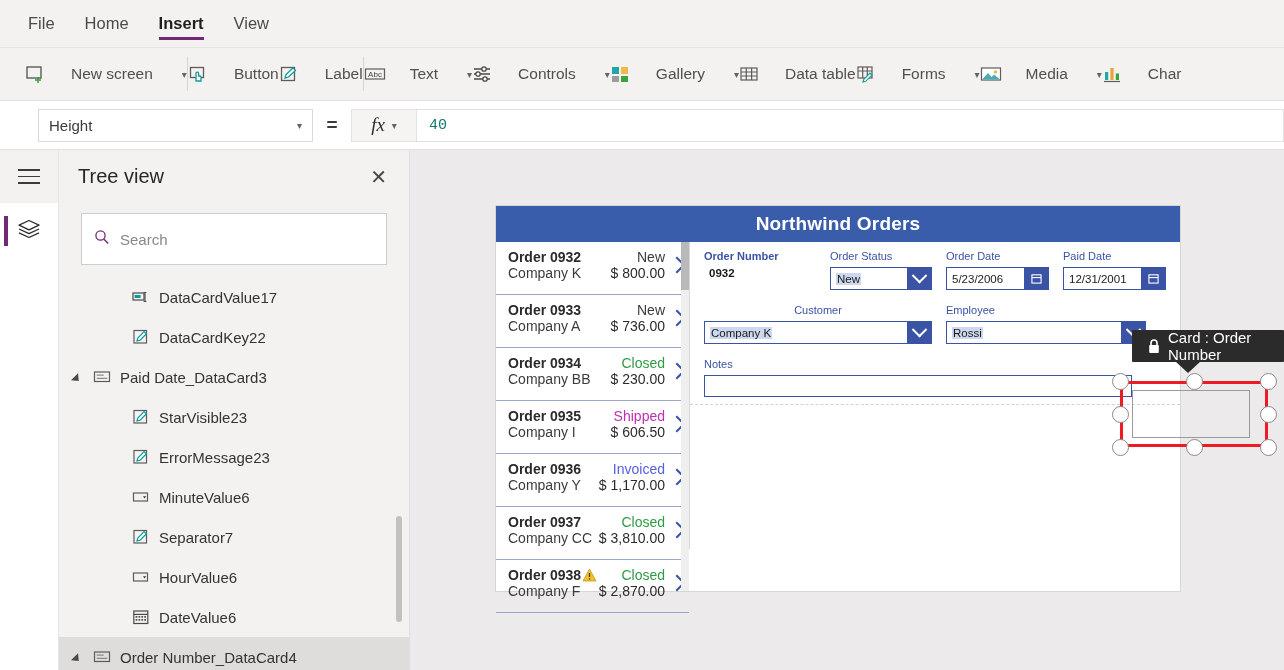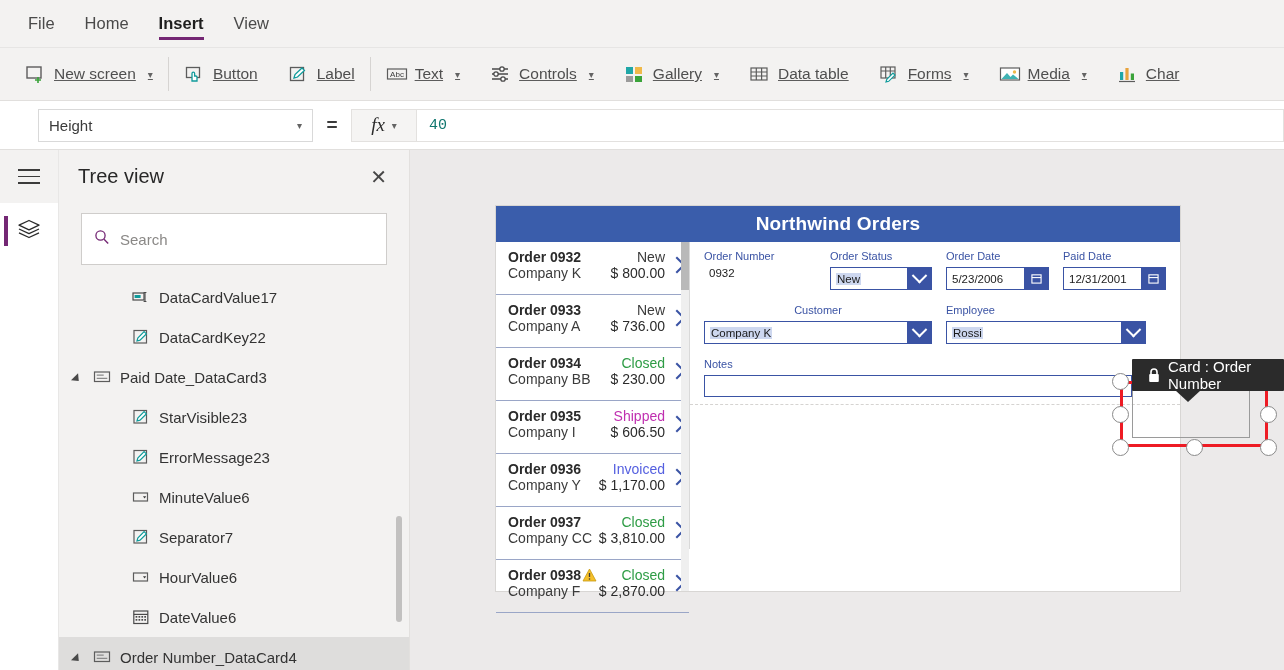--- a/index.html
+++ b/index.html
@@ -31,23 +31,23 @@
 
   
   .ribbon {
     height: 53px; background: #f3f2f1;
     display: flex; align-items: center;
     border-bottom: 1px solid #e1dfdd;
     overflow: hidden;
   }
   .rb-sep { width:1px; height:34px; background:#d6d4d2; flex:0 0 auto; }
   .rb-btn {
-    display:flex; align-items:center; gap:9px;
-    padding: 0 15px; height: 53px; cursor:pointer;
-    color:#5c5c5c; font-size:15.5px; white-space:nowrap;text-decoration:underline;
+    display:flex; align-items:center; gap:26px;
+    padding: 0 0; height: 53px; cursor:pointer;
+    color:#5c5c5c; font-size:15.5px; white-space:nowrap;
   }
   .rb-btn .lbl { font-size:15.5px; color:#4f4f4f; }
   .chev { font-size:10px; color:#646464; margin-left:3px; }
   .ic { width:20px; height:20px; flex:0 0 auto; display:block; }
 
   
   .fbar {
     height: 49px; background:#fff;
     display:flex; align-items:center; padding-left:38px; gap:0;
     border-bottom: 1px solid #e1dfdd;
@@ -193,21 +193,21 @@
   }
   .selcard {
     position:absolute; left:722px; top:240px; width:118px; height:48px;
     border:1px solid #9a9a9a; pointer-events:none;
   }
   .handle {
     position:absolute; width:17px; height:17px; border-radius:50%;
     background:#fff; border:1.4px solid #8a8a8a;
   }
   .tooltip {
-    position:absolute; left:722px; top:209px; height:32px;
+    position:absolute; left:722px; top:180px; height:32px;
     background:#2b2b2b; color:#fff;
     display:flex; align-items:center; gap:8px;
     padding:0 16px; font-size:15px; border-radius:1px;
   }
   .tooltip::after {
     content:""; position:absolute; left:43px; bottom:-11px;
     border-left:13px solid transparent; border-right:13px solid transparent;
     border-top:12px solid #2b2b2b;
   }
   .lock { width:12px; height:15px; display:block; }
@@ -614,21 +614,21 @@
                 </div>
                 <span class="g-chev"></span>
               </div>
           <div class="gal-scroll">
               <div class="gal-thumb"></div>
             </div>
             </div>
 
           <div class="form">
             <div style="display:flex; gap:14px;">
-              <div class="fld" style="width:112px;">
+              <div class="fld" style="width:112px;font-weight:bold;">
                 <div class="flabel">Order Number</div>
                 <div class="plain-val">0932</div>
               </div>
               <div class="fld" style="width:102px;">
                 <div class="flabel">Order Status</div>
                 <div class="fin">
                   <span class="valhl">New</span>
                   <span class="dd-btn"></span>
                 </div>
               </div>

